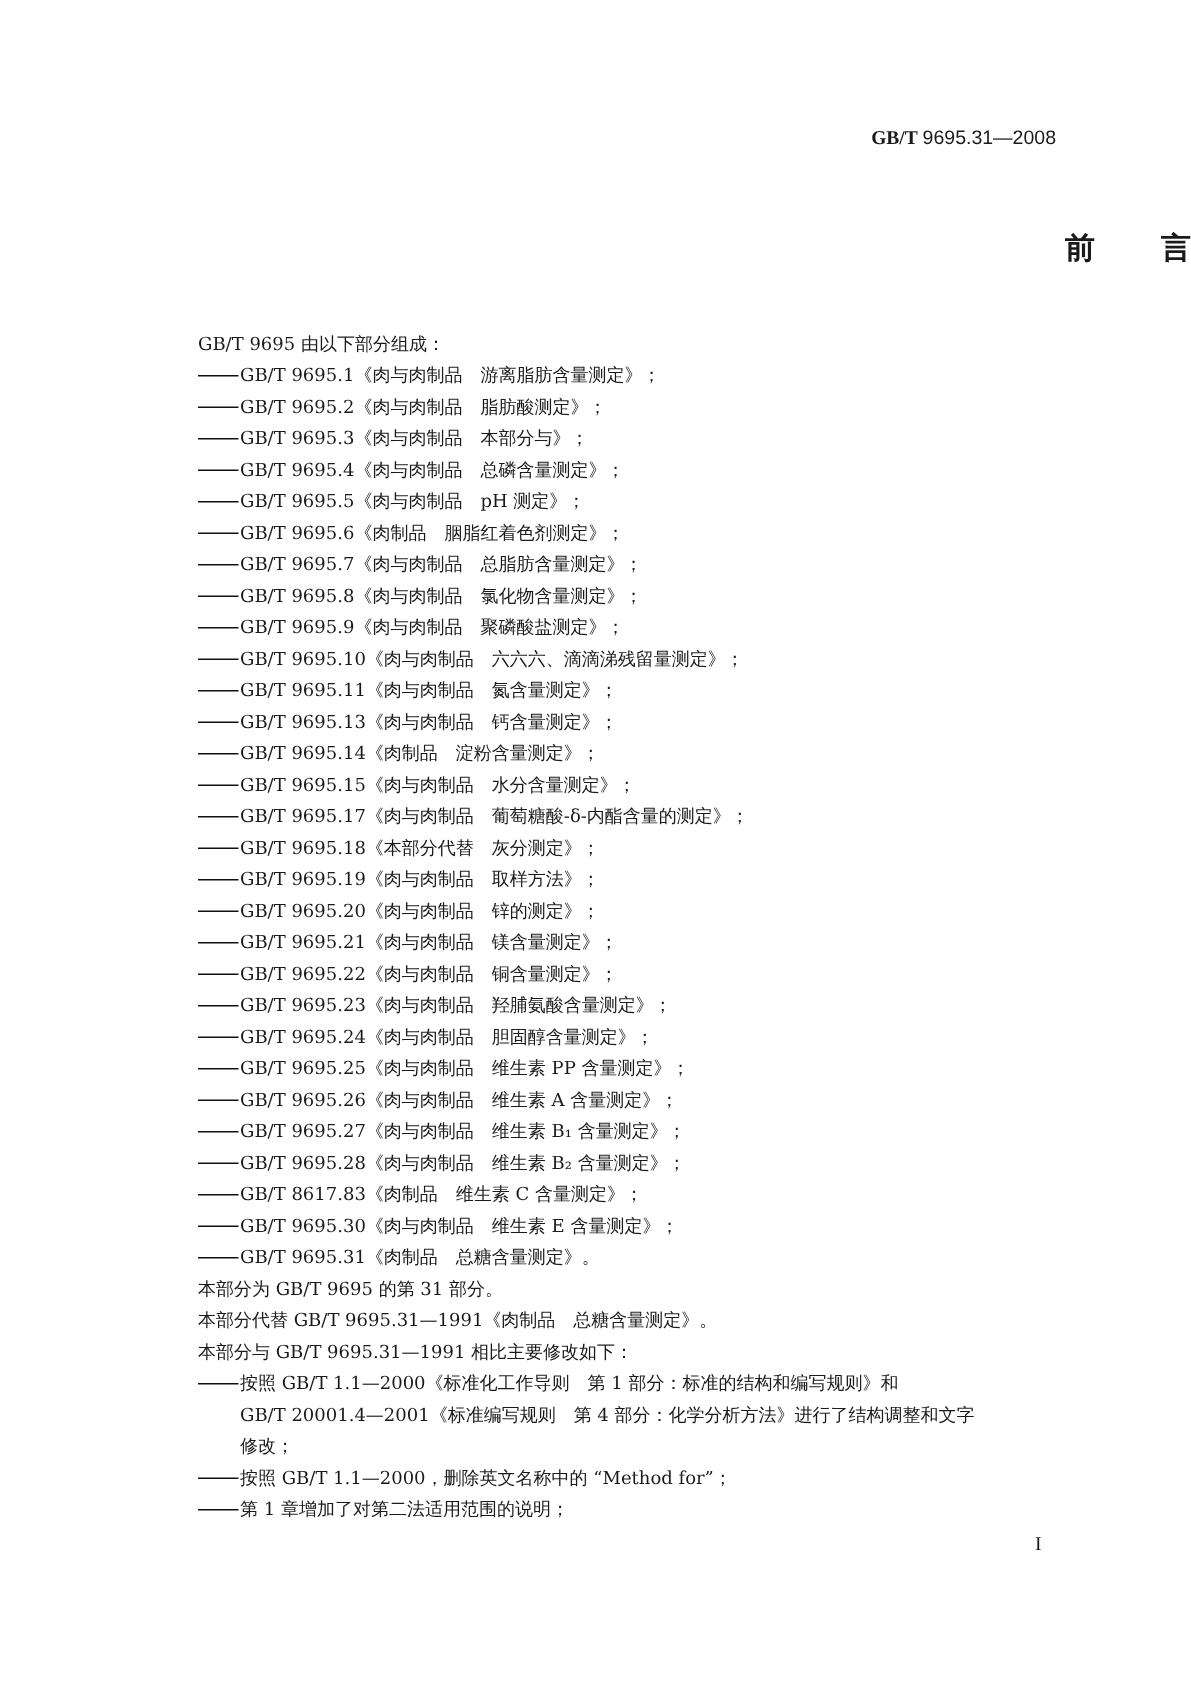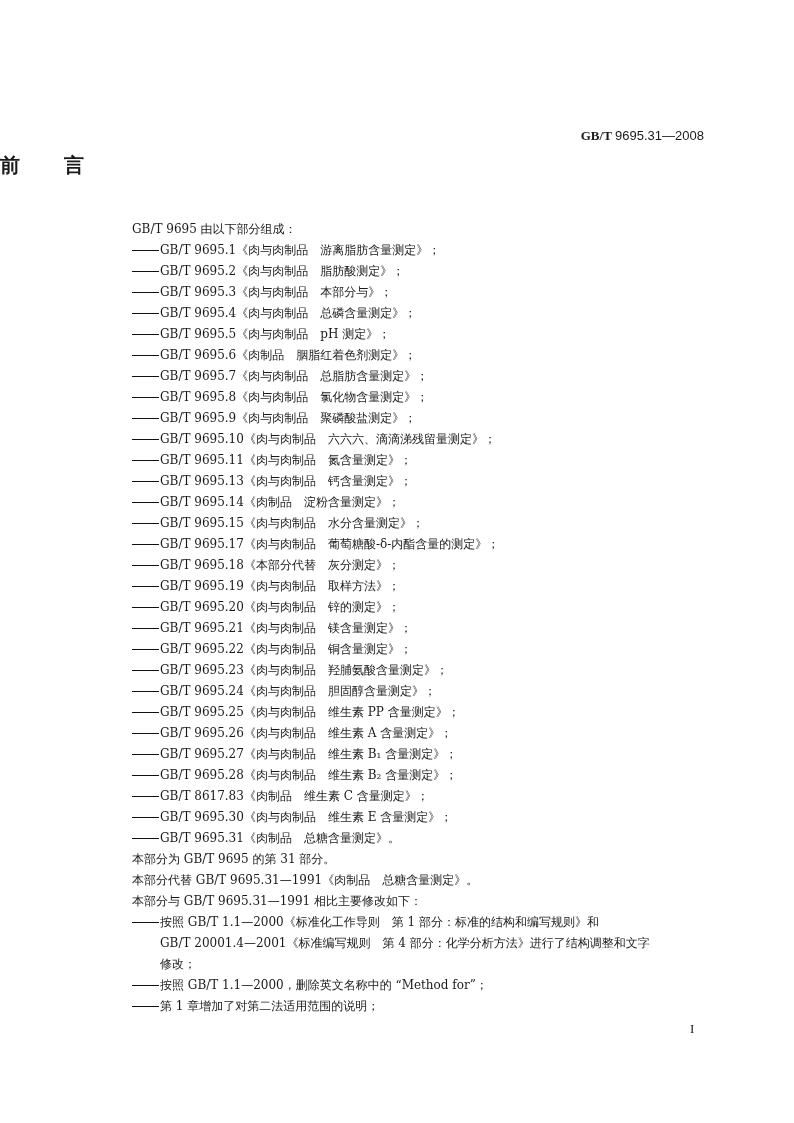--- a/index.html
+++ b/index.html
@@ -1,22 +1,22 @@
 <!DOCTYPE html>
 <html><head>
 <meta charset="utf-8">
 <style>
   html, body { margin: 0; padding: 0; background: #ffffff; }
   body { width: 794px; height: 1123px; position: relative; overflow: hidden;
          font-family: "DejaVu Serif", "Liberation Serif", serif; color: #1a1a1a; }
   .header-code { position: absolute; top: 84px; right: 90px; font-size: 13px;
-                 font-family: "Liberation Serif", "DejaVu Serif", serif; margin-top: 44px; }
+                 font-family: "Liberation Serif", "DejaVu Serif", serif; }
   .header-code .prefix { font-weight: bold; }
   .header-code .num { font-family: "Liberation Sans", "DejaVu Sans", sans-serif; }
-  .title { position: absolute; top: 152px; left: 0; width: 794px; text-align: left;
+  .title { position: absolute; top: 152px; left: 0; width: 794px; text-align: right;
            font-family: "DejaVu Sans", sans-serif; font-weight: bold; font-size: 20px;
            letter-spacing: 0; }
   .title span { display: inline-block; }
   .title .gap { width: 44px; }
   .body { position: absolute; top: 219px; left: 132px; width: 590px; font-size: 12px; }
   .line { height: 21px; line-height: 21px; white-space: nowrap; }
   .dash { display: inline-block; width: 28px; height: 21px; vertical-align: top; position: relative; }
   .dash::before { content: ""; position: absolute; left: 0; right: 1px; top: 10px; height: 1.4px; background: #111; }
   .indent { padding-left: 28px; }
   .footer-page { position: absolute; top: 1021px; left: 690px; font-size: 13px;

